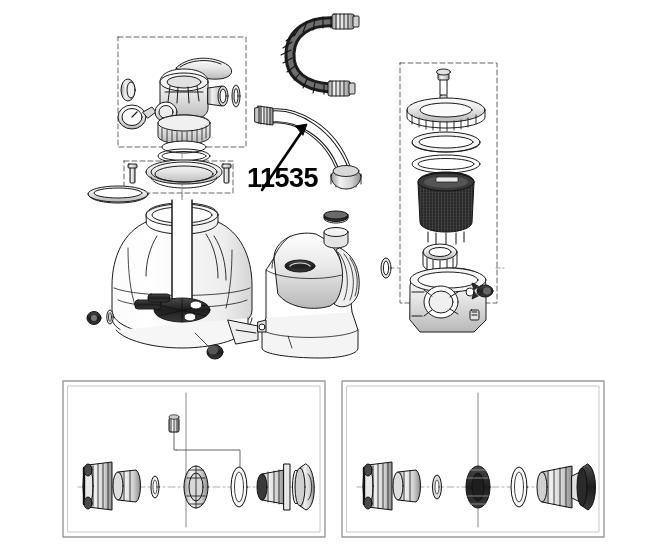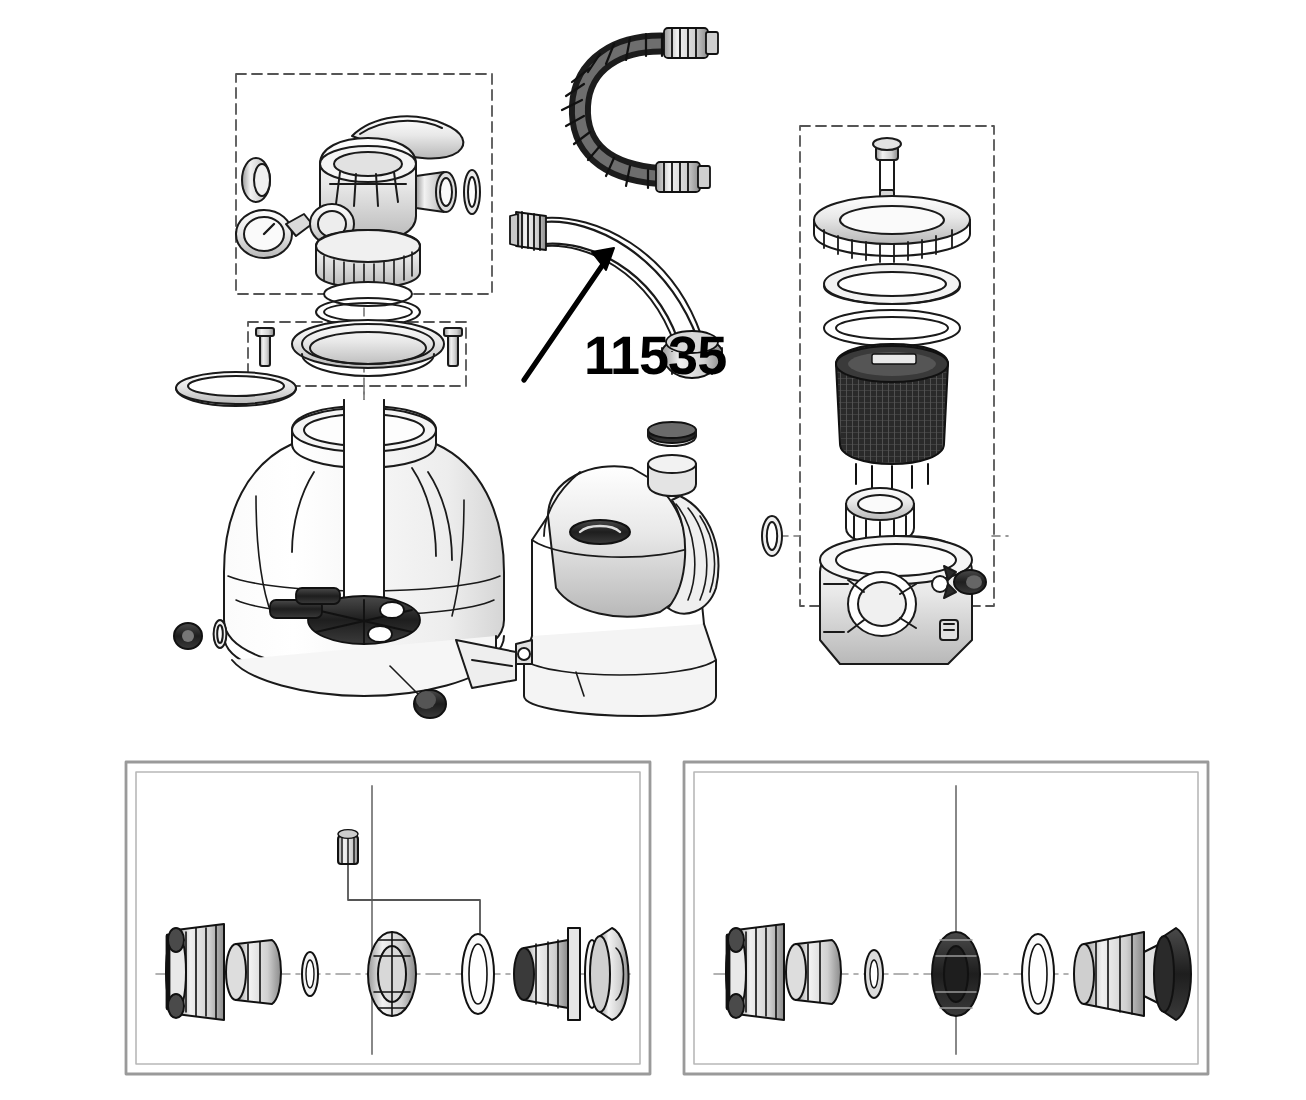--- a/index.html
+++ b/index.html
@@ -3,21 +3,21 @@
 <meta charset="utf-8">
 <style>
   html,body{margin:0;padding:0;}
   body{width:653px;height:550px;background:#ffffff;
        font-family:"Liberation Sans",sans-serif;overflow:hidden;position:relative;}
   #stage{position:absolute;left:0;top:0;width:653px;height:550px;}
   svg{display:block;}
   .partlabel{
     position:absolute;font-weight:bold;color:#000;
     font-family:"Liberation Sans",sans-serif;
-    letter-spacing:-0.5px;white-space:nowrap;margin-left:45px;
+    letter-spacing:-0.5px;white-space:nowrap;
   }
   #label-11535{left:247px;top:163px;font-size:27px;}
 </style>
 </head>
 <body>
 
 <div id="stage">
 
 <svg width="653" height="550" viewBox="0 0 653 550">
   <defs>

